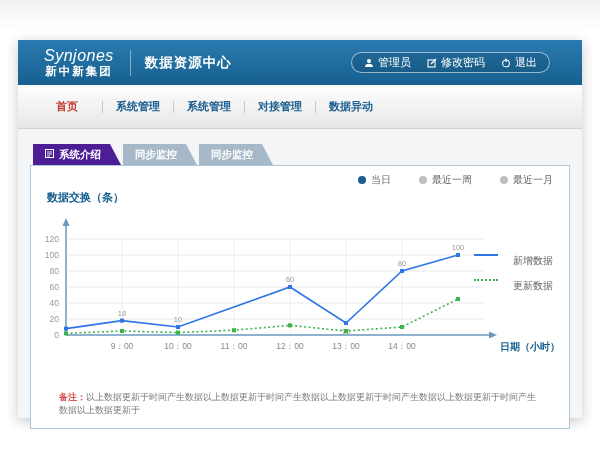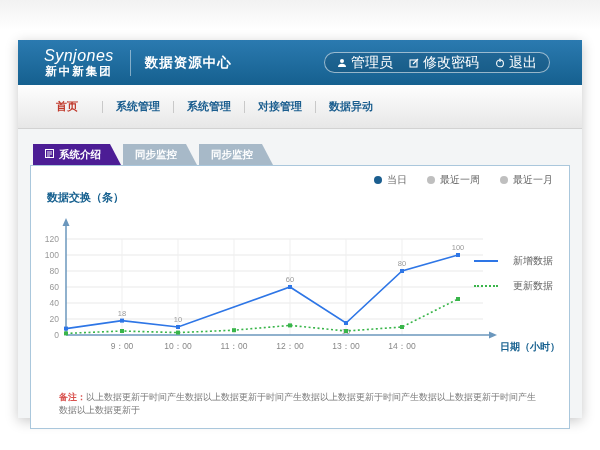--- a/index.html
+++ b/index.html
@@ -13,21 +13,21 @@
   .hdr { height:45px; background:linear-gradient(#2b7ab0,#15608f);
     display:flex; align-items:center; padding:0 30px 0 26px; position:relative; }
   .logo { color:#fff; text-align:center; line-height:1.05; }
   .logo .brand { font-size:16px; font-weight:normal; font-style:italic; letter-spacing:.5px; }
   .logo .company { font-size:11.5px; font-weight:bold; letter-spacing:2px; }
   .hdr-sep { width:1px; height:26px; background:rgba(255,255,255,.45); margin:0 14px 0 16px; }
   .hdr-title { color:#fff; font-size:13.5px; font-weight:bold; letter-spacing:1px; }
   .user-pill { position:absolute; right:32px; top:12px; height:21px;
     border:1px solid rgba(255,255,255,.55); border-radius:11px;
     background:rgba(0,0,0,.10); display:flex; align-items:center; padding:0 12px; gap:16px; }
-  .user-btn { display:flex; align-items:center; gap:4px; color:#fff; font-size:14px; cursor:pointer; }
+  .user-btn { display:flex; align-items:center; gap:4px; color:#fff; font-size:11px; cursor:pointer; }
   .user-btn svg { display:block; }
 
   
   .nav { height:44px; background:linear-gradient(#fefefe,#e7e7e7);
     border-bottom:1px solid #d2d2d2; display:flex; align-items:center; padding-left:14px;font-family:Liberation Mono, monospace; }
   .nav-item { width:70px; text-align:center; font-size:11px; font-weight:bold;
     color:#1b5e8f; cursor:pointer; }
   .nav-item.active { color:#c0392b; }
   .nav-sep { width:1px; height:12px; background:#c9c9c9; }
 
@@ -35,28 +35,28 @@
   .tab-row { display:flex; margin:15px 0 0 15px; height:21px; }
   .tab { height:21px; line-height:21px; color:#fff; font-size:10.5px; font-weight:bold;
     padding:0 20px 0 12px; margin-right:2px; cursor:pointer;
     clip-path:polygon(0 0, calc(100% - 11px) 0, 100% 100%, 0 100%);
     background:#a7b9c8; display:flex; align-items:center; gap:5px; }
   .tab.active { background:#4c1d95; }
 
   
   .panel { position:relative; margin:0 12px; height:264px; background:#fff;
     border:1px solid #aac7dc; }
-  .range-row { position:absolute; top:7px; right:16px; display:flex; gap:20px; }
+  .range-row { position:absolute; top:7px; right:16px; display:flex; gap:28px; }
   .range-opt { display:flex; align-items:center; gap:5px; font-size:10px; color:#666; cursor:pointer; }
   .dot { width:8px; height:8px; border-radius:50%; background:#bfbfbf; }
   .range-opt.selected .dot { background:#1b5e8f; }
   .ylabel { margin:24px 0 8px 16px; font-size:11px; font-weight:bold; color:#16608f; }
   .chart-wrap { margin-top:2px; }
   .legend { position:absolute; top:88px; right:16px; display:flex; flex-direction:column; gap:11px; }
-  .legend-item { display:flex; align-items:center; gap:15px; font-size:10px; color:#666; }
+  .legend-item { display:flex; align-items:flex-start; gap:15px; font-size:10px; color:#666; }
   .legend-line { width:24px; border-top-width:2px; height:0; }
   .legend-line.solid { border-top-style:solid; }
   .legend-line.dotted { border-top-style:dotted; }
   .note { margin:22px 28px 0; font-size:9px; color:#7a7a7a; line-height:1.4; }
   .note .pfx { color:#d9534f; font-weight:bold; }
   text { font-family:"Liberation Sans","DejaVu Sans",sans-serif; }
 </style>
 </head>
 <body>
 

